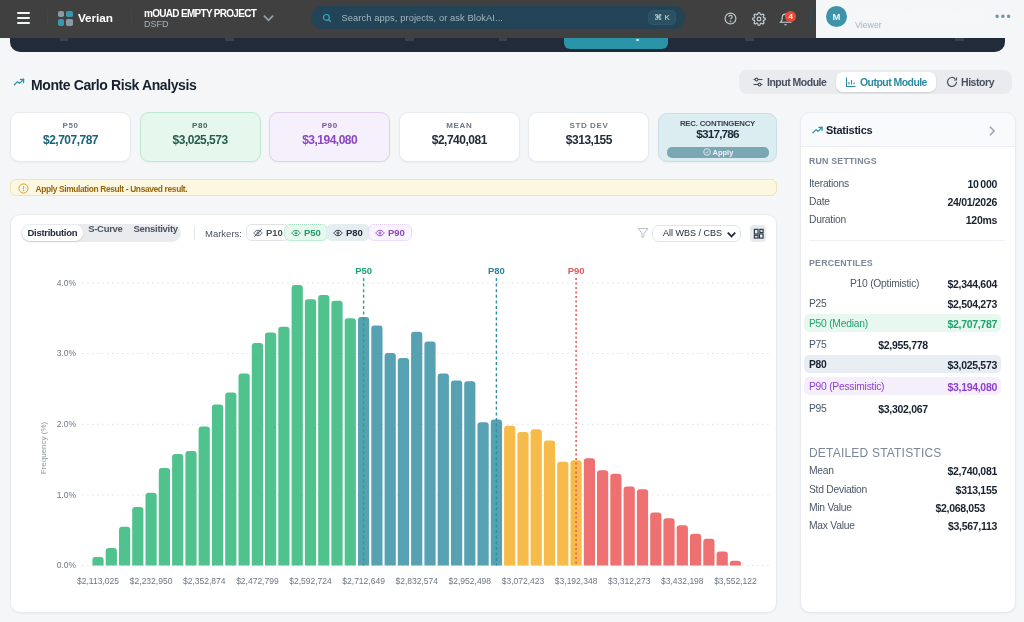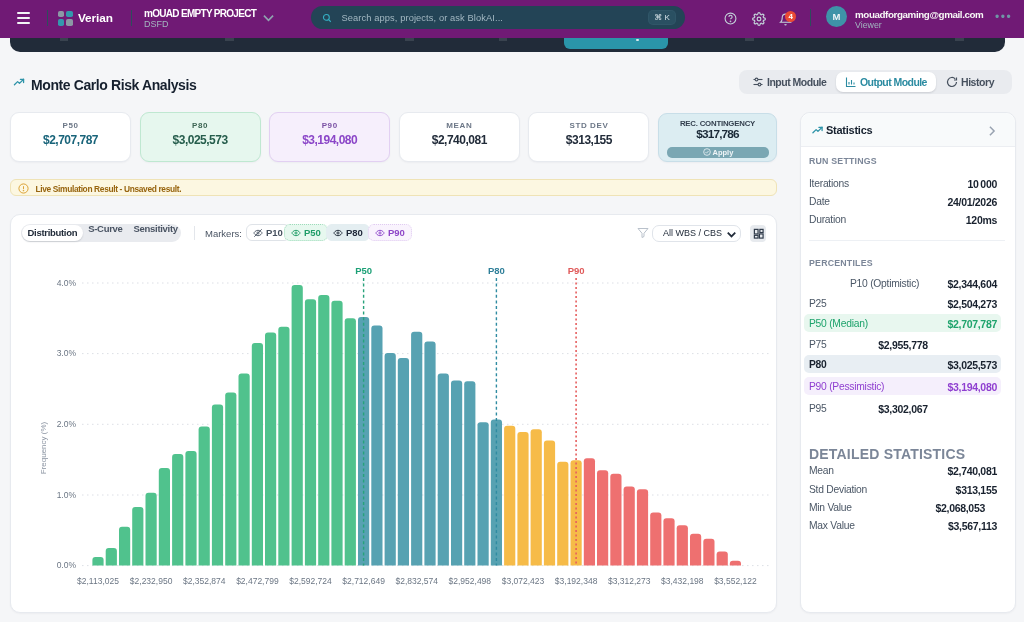--- a/index.html
+++ b/index.html
@@ -1,18 +1,18 @@
 <!DOCTYPE html>
 <html><head><meta charset="utf-8">
 <style>
 *{margin:0;padding:0;box-sizing:border-box}
 html,body{width:1024px;height:622px;overflow:hidden;background:#f5f6f8;font-family:'Liberation Sans',sans-serif;position:relative}
 .abs{position:absolute}
 
-#nav{position:absolute;left:0;top:0;width:1024px;height:38px;background:#701a75}
+#nav{position:absolute;left:0;top:0;width:816px;height:38px;background:#404040}
 #bar2{position:absolute;left:10px;top:38px;width:995px;height:13.5px;background:#212b39;border-radius:0 0 10px 10px}
 #tealbtn{position:absolute;left:564px;top:38px;width:104px;height:11px;background:#2a95a9;border-radius:0 0 6px 6px}
 .hline{position:absolute;left:16.5px;width:13.5px;height:2.3px;background:#f2f5f6;border-radius:2px}
 .navsep{position:absolute;top:10px;width:1px;height:16px;background:#2e4c5c}
 .sq{position:absolute;width:6.4px;height:6.4px;border-radius:1.8px}
 #verian{position:absolute;left:78px;top:11px;font-size:11.8px;font-weight:bold;color:#fff;letter-spacing:-.1px}
 #proj{position:absolute;left:144px;top:8px;font-size:10px;font-weight:bold;color:#fff;letter-spacing:-.7px}
 #dsfd{position:absolute;left:144px;top:19px;font-size:9px;color:#a3b5bf}
 #srch{position:absolute;left:311px;top:6px;width:374px;height:23px;background:#234456;border-radius:11.5px}
 #srchtxt{position:absolute;left:30.5px;top:6.5px;font-size:9.3px;color:#a3b8c2;letter-spacing:.1px}
@@ -162,21 +162,21 @@
         <polyline points="7.5,12.5 10.5,15.5 16.5,9"></polyline>
       </svg> Apply</div>
 </div>
 
 <div id="banner">
   <svg class="abs" style="left:7px;top:3px" width="11" height="11" viewBox="0 0 24 24" fill="none" stroke="#d99a26" stroke-width="2">
       <circle cx="12" cy="12" r="10"></circle>
       <line x1="12" y1="7" x2="12" y2="13"></line>
       <circle cx="12" cy="16.5" r="0.8" fill="#d99a26"></circle>
     </svg>
-  <div id="bannertxt">Live Simulation Result - Unsaved result.</div>
+  <div id="bannertxt">Apply Simulation Result - Unsaved result.</div>
 </div>
 
 <div id="chartpanel"></div>
 <div id="tabs">
   <div class="tab" id="tabact">Distribution</div>
   <div class="tab">S-Curve</div>
   <div class="tab">Sensitivity</div>
 </div>
 <div id="hsep"></div>
 <div id="marklab">Markers:</div>
@@ -342,21 +342,21 @@
 <div class="abs" style="left:809px;top:359px;font-size:10.3px;letter-spacing:-.25px;color:#18212e;font-weight:bold;">P80</div>
 <div class="abs" style="right:1024px"></div>
 <div class="abs" style="left:809px;top:359px;width:188px;font-size:10.5px;letter-spacing:-.3px;font-weight:bold;color:#18212e;text-align:right">$3,025,573</div>
 <div class="abs" style="left:804px;top:377px;width:197px;height:17.5px;background:#f5effc;border-radius:5px"></div>
 <div class="abs" style="left:809px;top:381px;font-size:10.3px;letter-spacing:-.25px;color:#8f3fd0;">P90 (Pessimistic)</div>
 <div class="abs" style="right:1024px"></div>
 <div class="abs" style="left:809px;top:381px;width:188px;font-size:10.5px;letter-spacing:-.3px;font-weight:bold;color:#8f3fd0;text-align:right">$3,194,080</div>
 <div class="abs" style="left:809px;top:403px;font-size:10.3px;letter-spacing:-.25px;color:#4b5766;">P95</div>
 <div class="abs" style="right:1024px"></div>
 <div class="abs" style="left:809px;top:403px;width:188px;font-size:10.5px;letter-spacing:-.3px;font-weight:bold;color:#18212e;text-align:center">$3,302,067</div>
-<div class="abs" style="left:809px;top:446px;font-size:14px;font-weight:bold;color:#7b8698;letter-spacing:.2px">DETAILED STATISTICS</div>
+<div class="abs" style="left:809px;top:446px;font-size:12px;font-weight:normal;color:#7b8698;letter-spacing:.2px">DETAILED STATISTICS</div>
 <div class="abs" style="left:809px;top:465px;font-size:10.3px;letter-spacing:-.25px;color:#4b5766;">Mean</div>
 <div class="abs" style="right:1024px"></div>
 <div class="abs" style="left:809px;top:465px;width:188px;font-size:10.5px;letter-spacing:-.3px;font-weight:bold;color:#18212e;text-align:right">$2,740,081</div>
 <div class="abs" style="left:809px;top:484px;font-size:10.3px;letter-spacing:-.25px;color:#4b5766;">Std Deviation</div>
 <div class="abs" style="right:1024px"></div>
 <div class="abs" style="left:809px;top:484px;width:188px;font-size:10.5px;letter-spacing:-.3px;font-weight:bold;color:#18212e;text-align:right">$313,155</div>
 <div class="abs" style="left:809px;top:502px;font-size:10.3px;letter-spacing:-.25px;color:#4b5766;">Min Value</div>
 <div class="abs" style="right:1024px"></div>
 <div class="abs" style="left:809px;top:502px;width:176px;font-size:10.5px;letter-spacing:-.3px;font-weight:bold;color:#18212e;text-align:right">$2,068,053</div>
 <div class="abs" style="left:809px;top:520px;font-size:10.3px;letter-spacing:-.25px;color:#4b5766;">Max Value</div>

